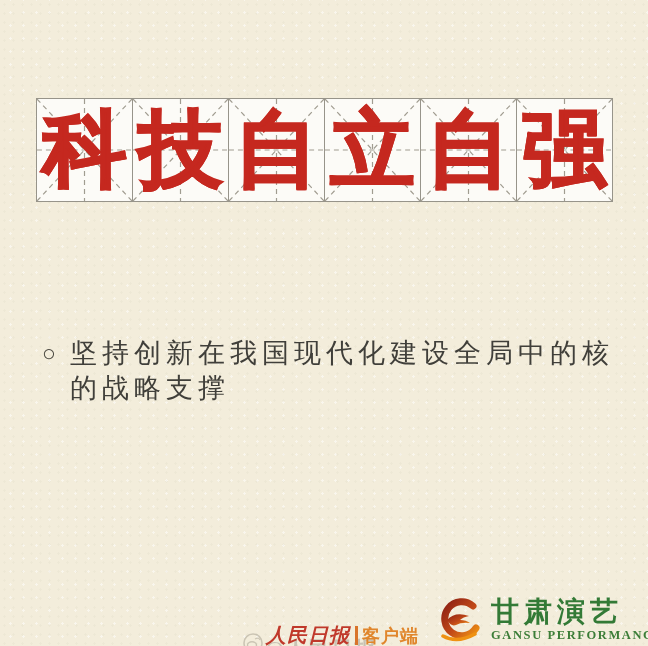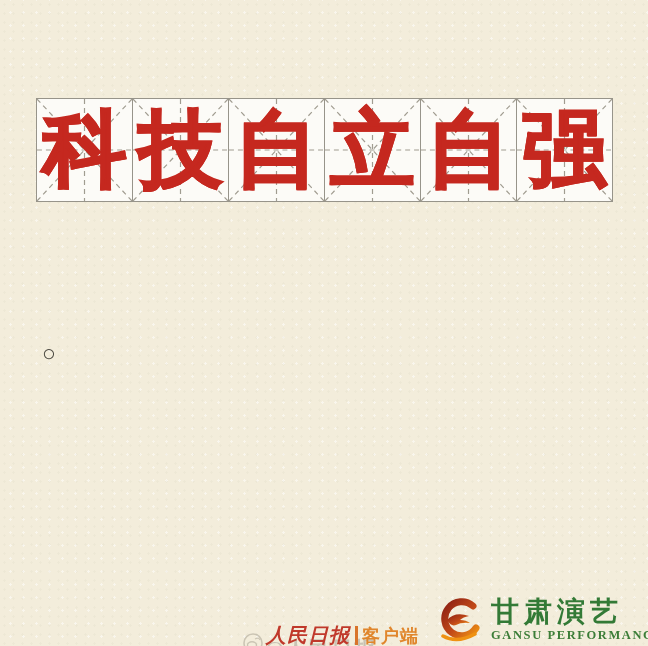--- a/index.html
+++ b/index.html
@@ -172,20 +172,22 @@
             <line x1="0" y1="51" x2="96" y2="51"></line>
         </g>
       </svg>
       <div class="big-char">强</div>
     </div>
   </div>
 
   <div class="bullet-block">
     <span class="bullet-marker">○</span>
     <div class="bullet-text">
+      <div>坚持创新在我国现代化建设全局中的核</div>
+      <div>的战略支撑</div>
     </div>
   </div>
 
   <div class="pd-logo">
     <span class="pd-watermark">@人民日报</span>
     <svg class="pd-weibo" width="22" height="22" viewBox="0 0 22 22">
       <circle cx="11" cy="11" r="9" fill="none" stroke="#a59f8f" stroke-width="1.6"></circle>
       <ellipse cx="10" cy="13" rx="4.5" ry="3.2" fill="none" stroke="#a59f8f" stroke-width="1.4"></ellipse>
       <path d="M13 7 q4 -2 5 1" fill="none" stroke="#a59f8f" stroke-width="1.2"></path>
     </svg>

